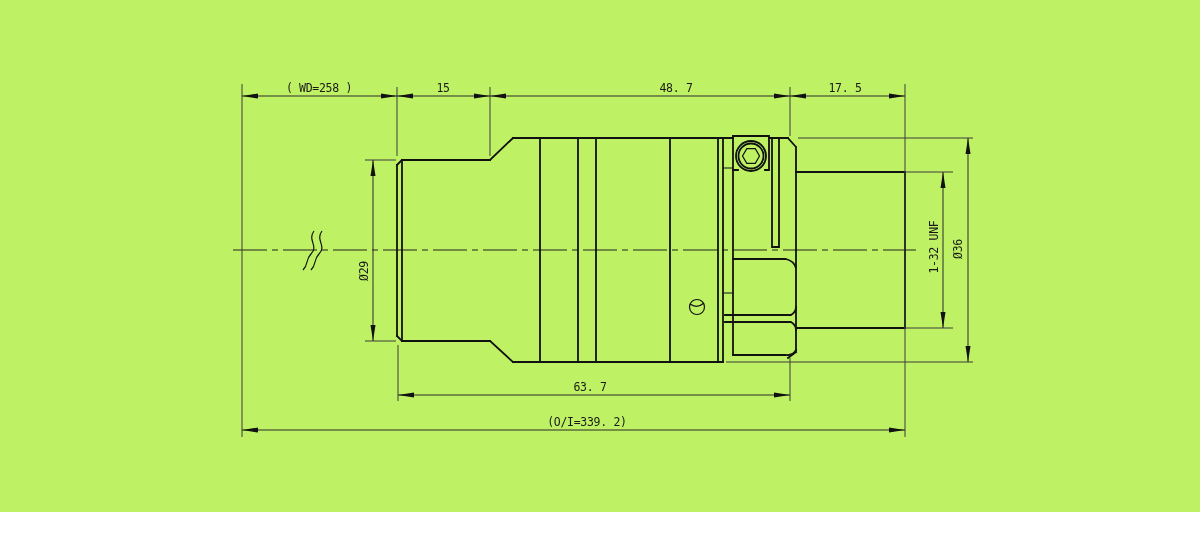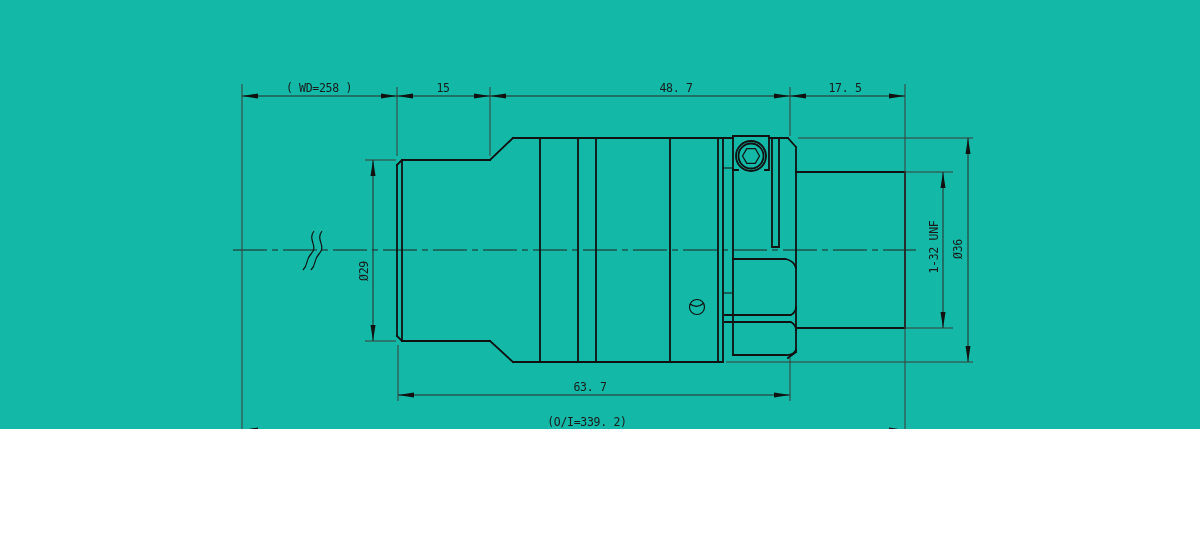--- a/index.html
+++ b/index.html
@@ -1,16 +1,16 @@
 <!DOCTYPE html>
 <html><head>
 <meta charset="utf-8">
 <style>
   html,body{margin:0;padding:0;background:#ffffff;}
-  .stage{position:relative;width:1200px;height:429px;background:#14b8a6;overflow:hidden;}
+  .stage{position:relative;width:1200px;height:512px;background:#bef264;overflow:hidden;}
   svg{display:block;}
   .obj{stroke:#111111;stroke-width:1.8;fill:none;stroke-linecap:square;}
   .obj-thin{stroke:#111111;stroke-width:1.2;fill:none;}
   .dim{stroke:#2b2b2b;stroke-width:1;fill:none;}
   .ext{stroke:#3c3c3c;stroke-width:1;fill:none;}
   .centerline{stroke:#222222;stroke-width:1;fill:none;stroke-dasharray:34 5 6 5;}
   .arrow{fill:#111111;stroke:none;}
   text{font-family:"DejaVu Sans Mono","Liberation Mono",monospace;font-size:11.5px;fill:#1a1a1a;letter-spacing:-0.3px;}
 </style>
 </head>

